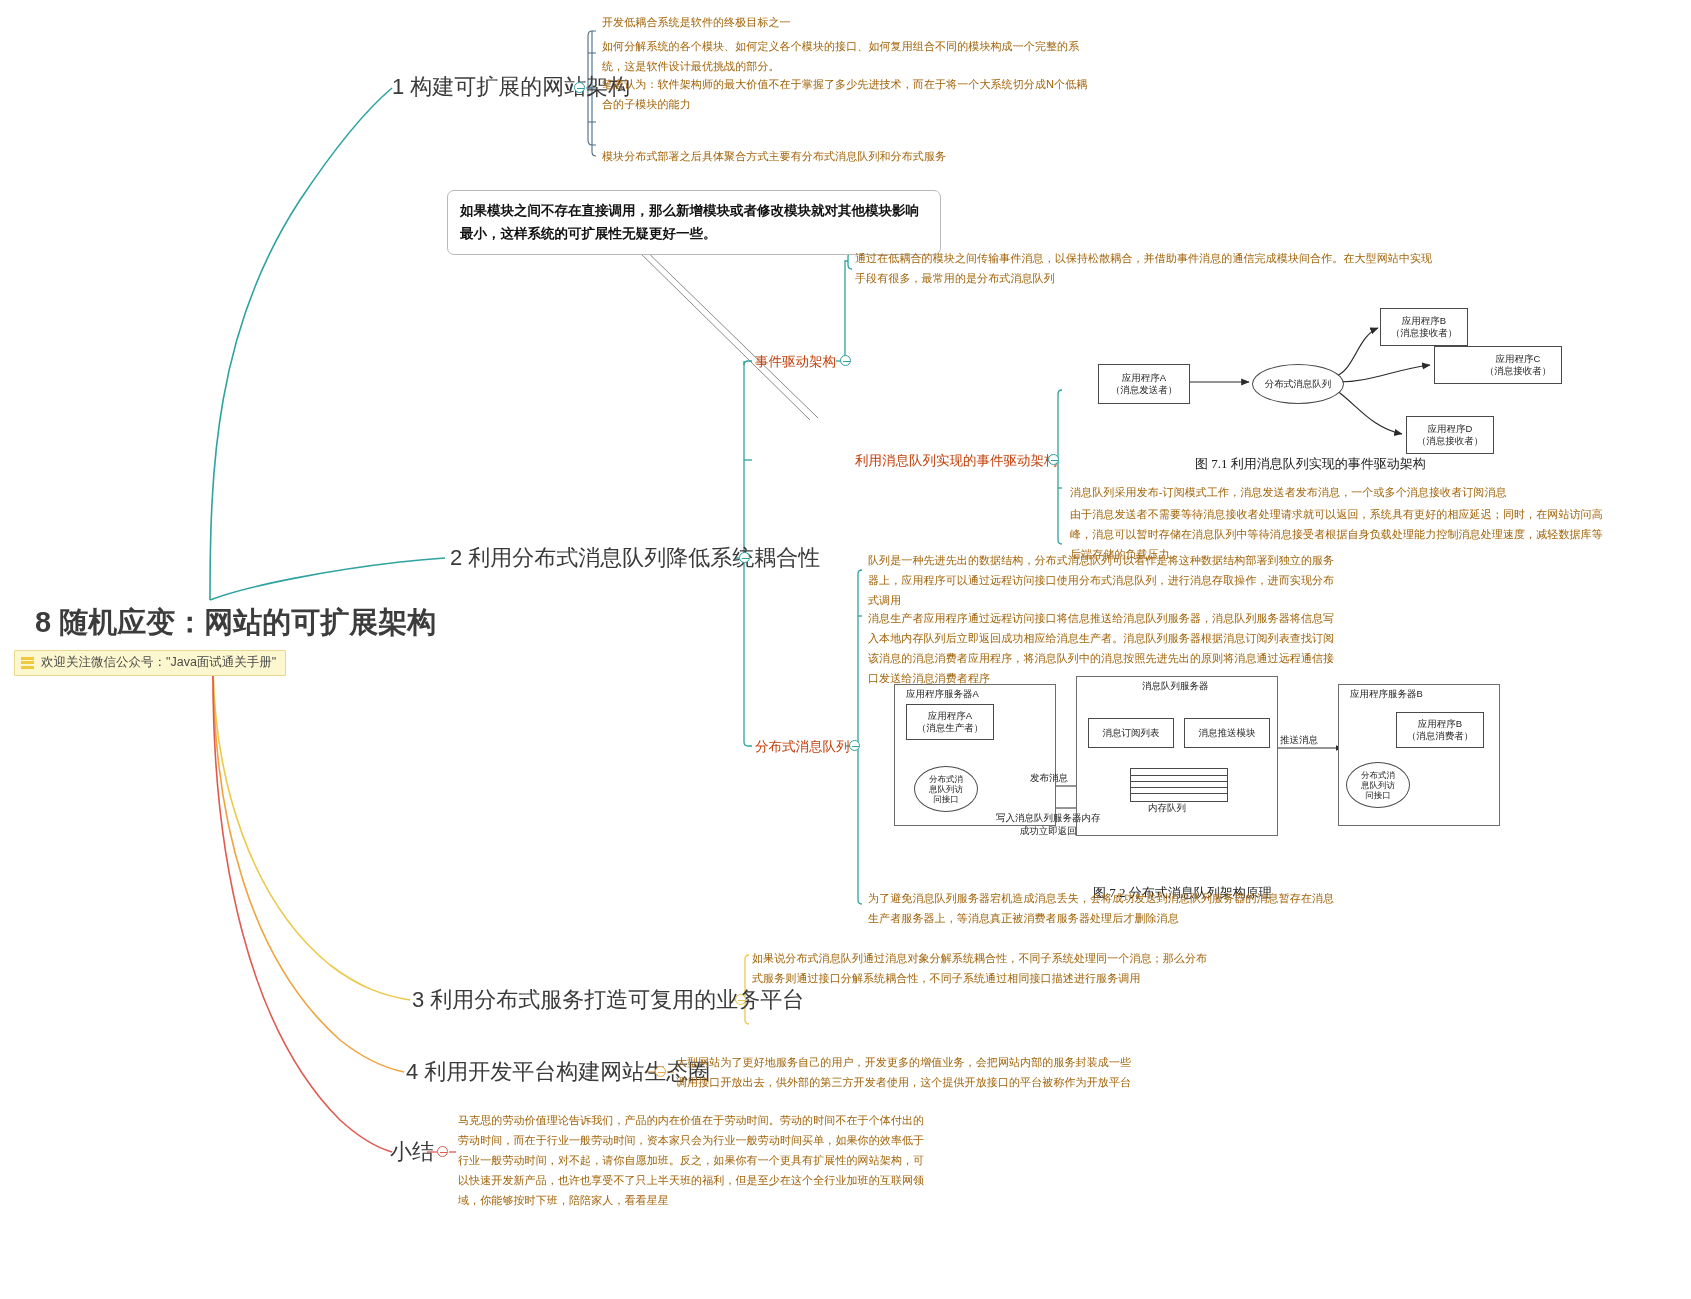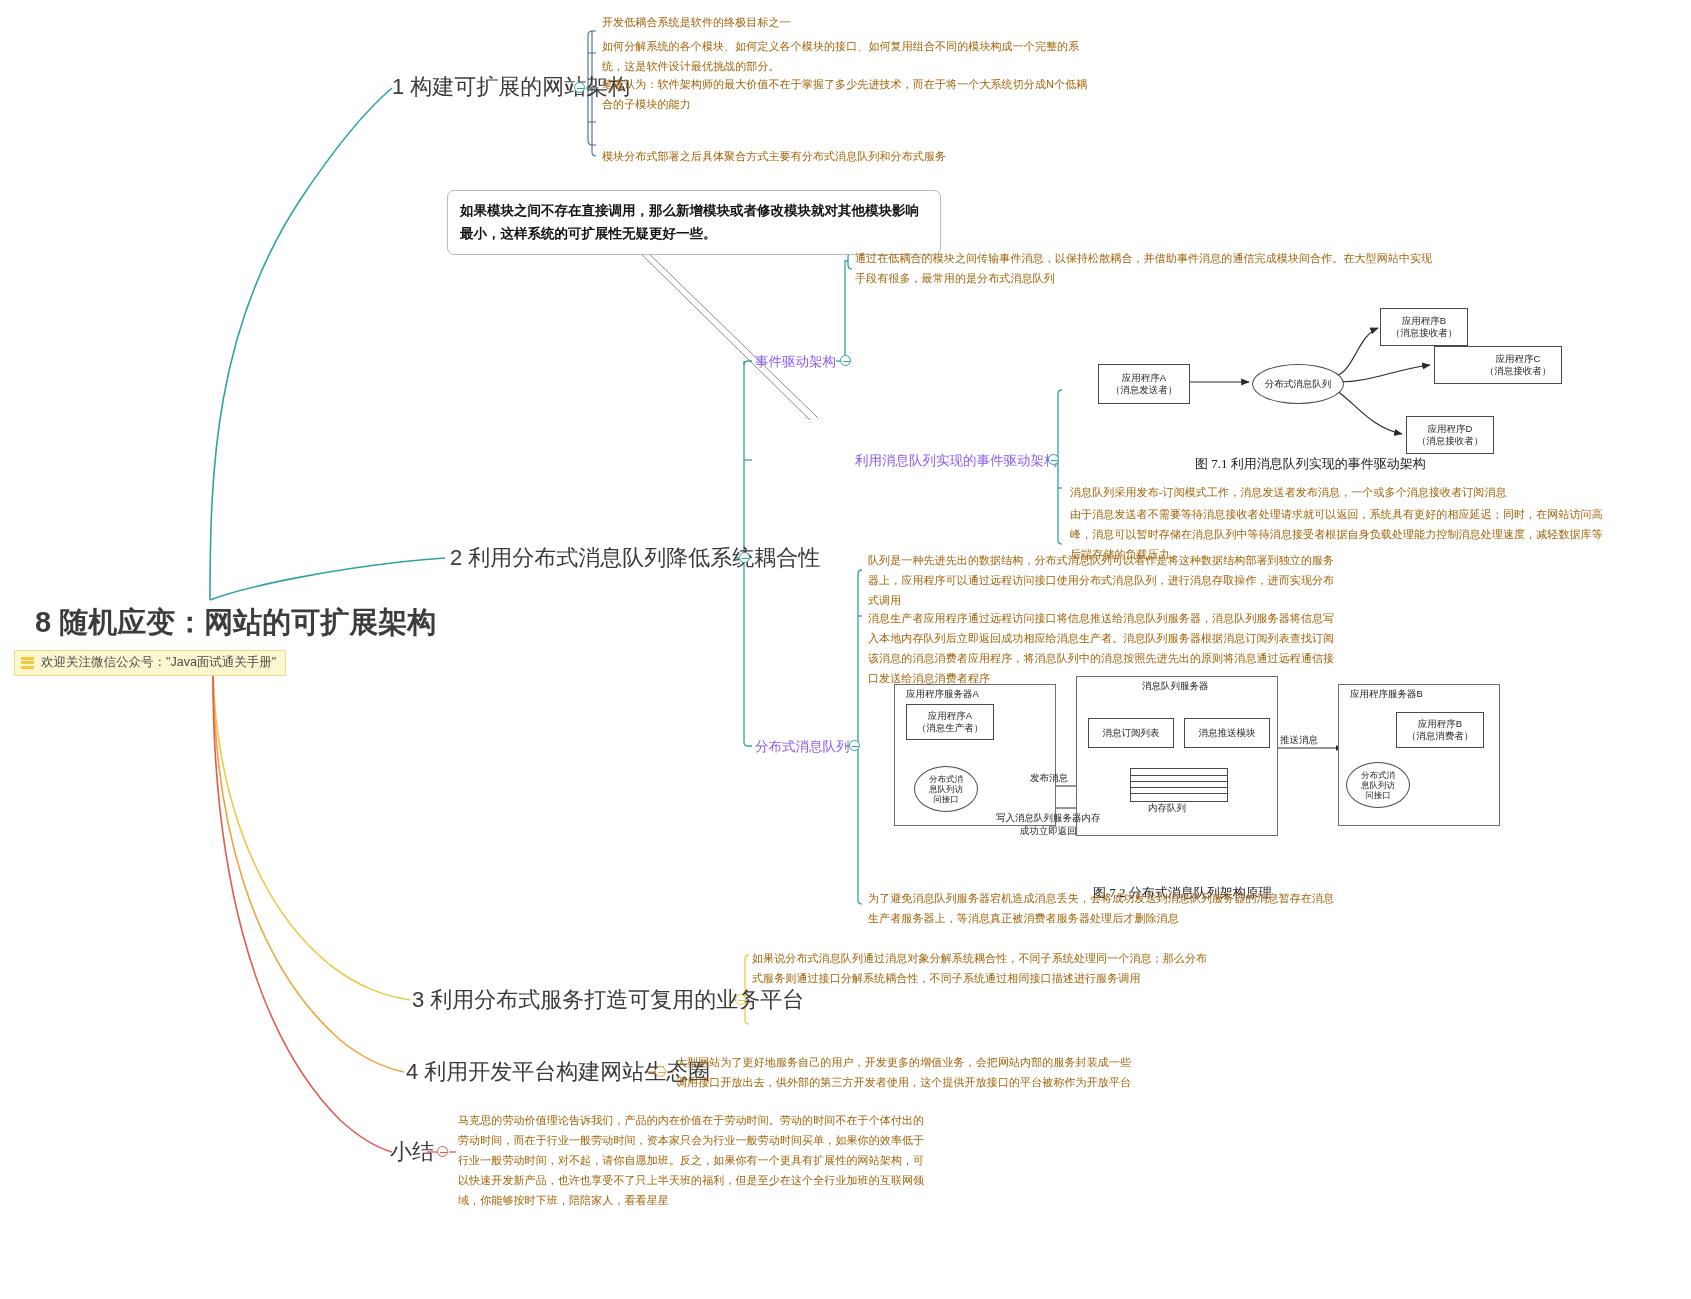--- a/index.html
+++ b/index.html
@@ -12,21 +12,21 @@
   svg#wires{position:absolute;left:0;top:0;width:1691px;height:1299px;pointer-events:none;}
 
   .node{position:absolute;}
   .leaf-text{
     font-size:11px;line-height:20px;color:#a16207;letter-spacing:0.1px;
     white-space:pre-wrap;
   }
   .branch-title{
     font-size:22px;line-height:28px;color:#3a3a3a;white-space:nowrap;
   }
-  .sub-title{font-size:13.5px;line-height:20px;color:#8b5cf6;white-space:nowrap;}
+  .sub-title{font-size:13.5px;line-height:20px;color:#c2410c;white-space:nowrap;}
 
   #root-title{
     position:absolute;left:35px;top:603px;
     font-size:29px;font-weight:bold;color:#3c3c3c;white-space:nowrap;
   }
   #root-banner{
     position:absolute;left:14px;top:650px;
     background:#fdf7cf;border:1px solid #e8d98c;
     padding:3px 9px 4px 6px;display:flex;align-items:center;gap:7px;
     border-radius:1px;

